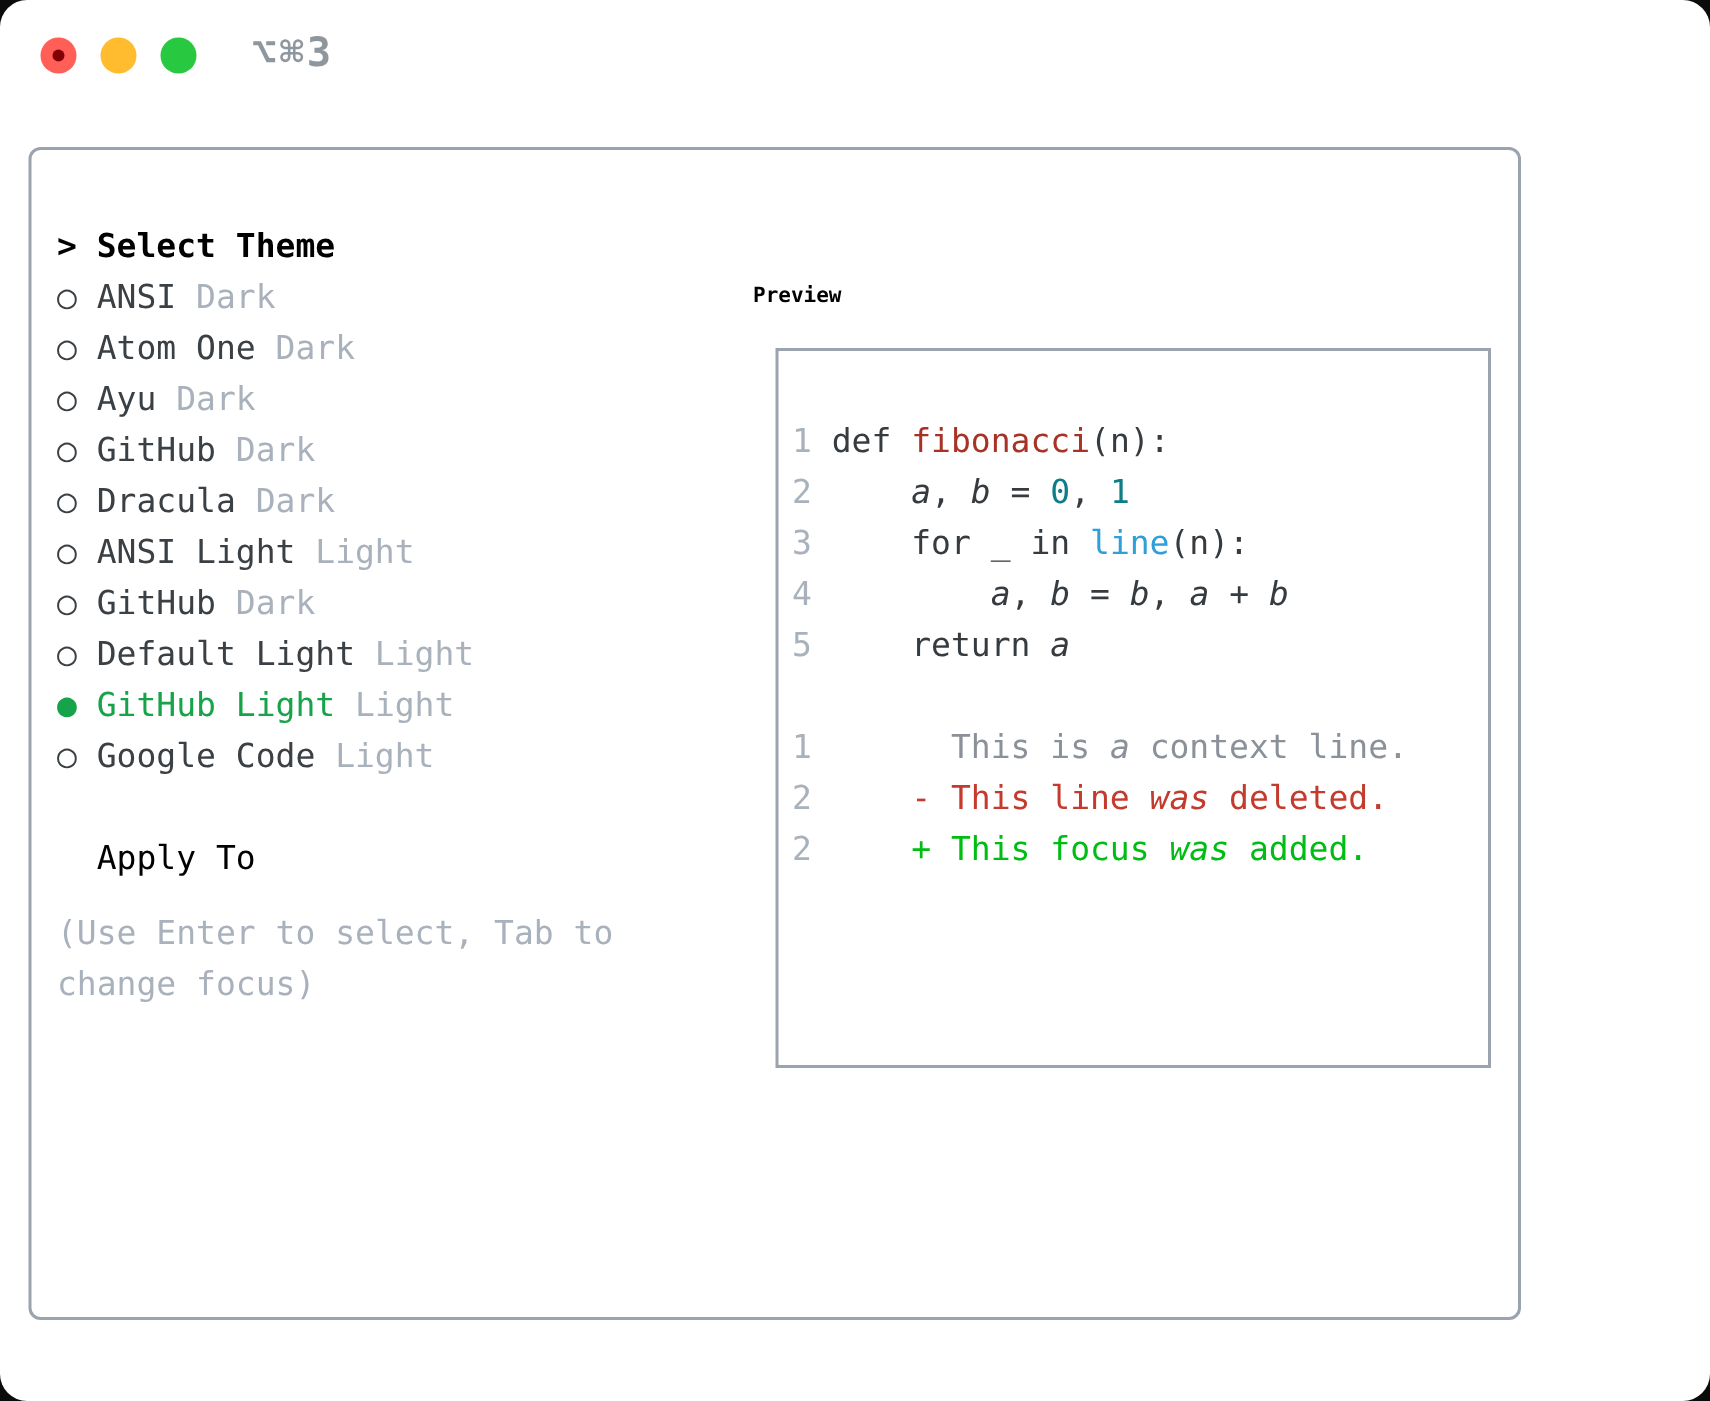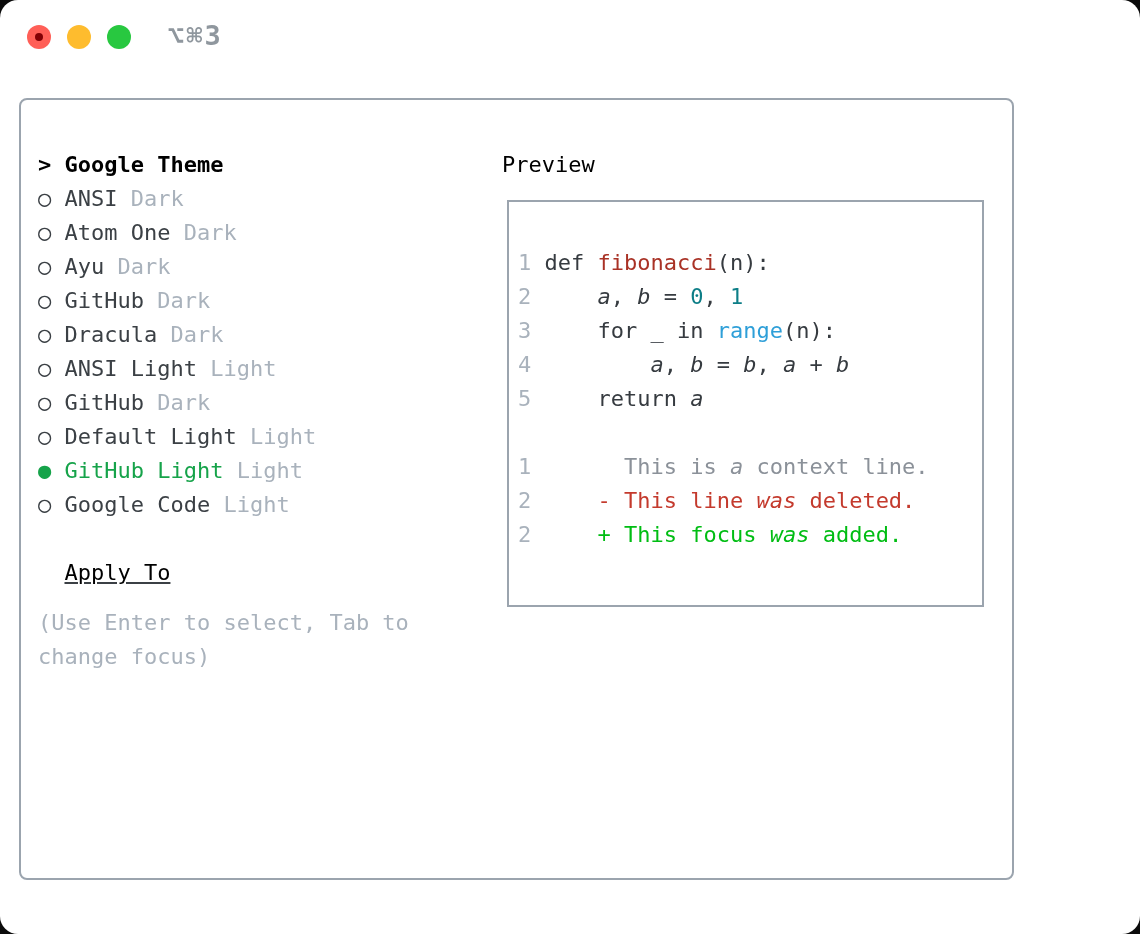--- a/index.html
+++ b/index.html
@@ -29,30 +29,30 @@
   }
   .left-col{position:absolute;left:17px;top:48px;font-size:22px;line-height:34px;color:var(--ink);}
   .row{height:34px;white-space:pre;}
   .gutter2{display:inline-block;width:2ch;}
   .prompt{font-weight:bold;color:var(--header);}
   .list-title{font-weight:bold;color:var(--header);}
   .theme-name{color:var(--ink);}
   .variant{color:var(--muted);margin-left:1ch;}
   .bullet{color:var(--ink);}
   .selected .bullet,.selected .theme-name,.selected .opt-label{color:var(--selected-green);}
-  .apply-section{margin-top:34px;text-decoration:underline;}
+  .apply-section{margin-top:34px;}
   .apply-title{padding-left:2ch;color:var(--header);height:34px;}
   .opt-label{color:var(--ink);}
   .hints{margin-top:16px;color:var(--muted);}
   .hint-line{height:34px;}
   
   .right-col{position:absolute;left:481px;top:48px;}
-  .preview-title{font-size:22px;line-height:34px;font-weight:normal;color:var(--header);height:34px;}
+  .preview-title{font-size:14px;line-height:34px;font-weight:bold;color:var(--header);height:34px;margin-top:32px;}
   .preview-box{
-    margin-top:18px;margin-left:5px;width:477px;height:407px;box-sizing:border-box;
+    margin-top:18px;margin-left:15px;width:477px;height:480px;box-sizing:border-box;
     border:2px solid var(--border);background:var(--panel-bg);
     padding:44px 0 0 9px;overflow:hidden;
   }
   .code-row{height:34px;line-height:34px;font-size:22px;white-space:pre;}
   .lineno{display:inline-block;width:2ch;color:var(--muted);}
   .tk-code{color:var(--code);}
   .tk-func{color:var(--func-red);}
   .tk-num{color:var(--num-teal);}
   .tk-blue{color:var(--builtin-blue);}
   .tk-ctx{color:var(--diff-context);}
@@ -70,21 +70,21 @@
         <span class="light-dot"></span>
       </div>
     <div class="light light-min"></div>
     <div class="light light-zoom"></div>
     <div class="title-shortcut">⌥⌘3</div>
   </div>
 
   <div class="panel">
 
     <div class="left-col">
-      <div class="row"><span class="gutter2 prompt">&gt;</span><span class="list-title">Google Theme</span></div>
+      <div class="row"><span class="gutter2 prompt">&gt;</span><span class="list-title">Select Theme</span></div>
 
       <div id="theme-list">
           <div class="row"><span class="gutter2 bullet">○</span><span class="theme-name">ANSI</span><span class="variant">Dark</span></div>
           <div class="row"><span class="gutter2 bullet">○</span><span class="theme-name">Atom One</span><span class="variant">Dark</span></div>
           <div class="row"><span class="gutter2 bullet">○</span><span class="theme-name">Ayu</span><span class="variant">Dark</span></div>
           <div class="row"><span class="gutter2 bullet">○</span><span class="theme-name">GitHub</span><span class="variant">Dark</span></div>
           <div class="row"><span class="gutter2 bullet">○</span><span class="theme-name">Dracula</span><span class="variant">Dark</span></div>
           <div class="row"><span class="gutter2 bullet">○</span><span class="theme-name">ANSI Light</span><span class="variant">Light</span></div>
           <div class="row"><span class="gutter2 bullet">○</span><span class="theme-name">GitHub</span><span class="variant">Dark</span></div>
           <div class="row"><span class="gutter2 bullet">○</span><span class="theme-name">Default Light</span><span class="variant">Light</span></div>
@@ -100,21 +100,21 @@
           <div class="hint-line">(Use Enter to select, Tab to</div>
           <div class="hint-line">change focus)</div>
         </div>
     </div>
 
     <div class="right-col">
       <div class="preview-title">Preview</div>
       <div class="preview-box" id="preview-box">
           <div class="code-row"><span class="lineno">1</span><span><span class="tk-code">def </span><span class="tk-func">fibonacci</span><span class="tk-code">(n):</span></span></div>
           <div class="code-row"><span class="lineno">2</span><span><span class="tk-code">    </span><span class="tk-code it">a</span><span class="tk-code">, </span><span class="tk-code it">b</span><span class="tk-code"> = </span><span class="tk-num">0</span><span class="tk-code">, </span><span class="tk-num">1</span></span></div>
-          <div class="code-row"><span class="lineno">3</span><span><span class="tk-code">    for _ in </span><span class="tk-blue">range</span><span class="tk-code">(n):</span></span></div>
+          <div class="code-row"><span class="lineno">3</span><span><span class="tk-code">    for _ in </span><span class="tk-blue">line</span><span class="tk-code">(n):</span></span></div>
           <div class="code-row"><span class="lineno">4</span><span><span class="tk-code">        </span><span class="tk-code it">a</span><span class="tk-code">, </span><span class="tk-code it">b</span><span class="tk-code"> = </span><span class="tk-code it">b</span><span class="tk-code">, </span><span class="tk-code it">a</span><span class="tk-code"> + </span><span class="tk-code it">b</span></span></div>
           <div class="code-row"><span class="lineno">5</span><span><span class="tk-code">    return </span><span class="tk-code it">a</span></span></div>
           <div class="code-row"><span class="lineno"></span><span></span></div>
           <div class="code-row"><span class="lineno">1</span><span><span class="tk-ctx">      This is </span><span class="tk-ctx it">a</span><span class="tk-ctx"> context line.</span></span></div>
           <div class="code-row"><span class="lineno">2</span><span><span class="tk-del">    - This line </span><span class="tk-del it">was</span><span class="tk-del"> deleted.</span></span></div>
           <div class="code-row"><span class="lineno">2</span><span><span class="tk-add">    + This focus </span><span class="tk-add it">was</span><span class="tk-add"> added.</span></span></div>
         </div>
     </div>
 
   </div>

